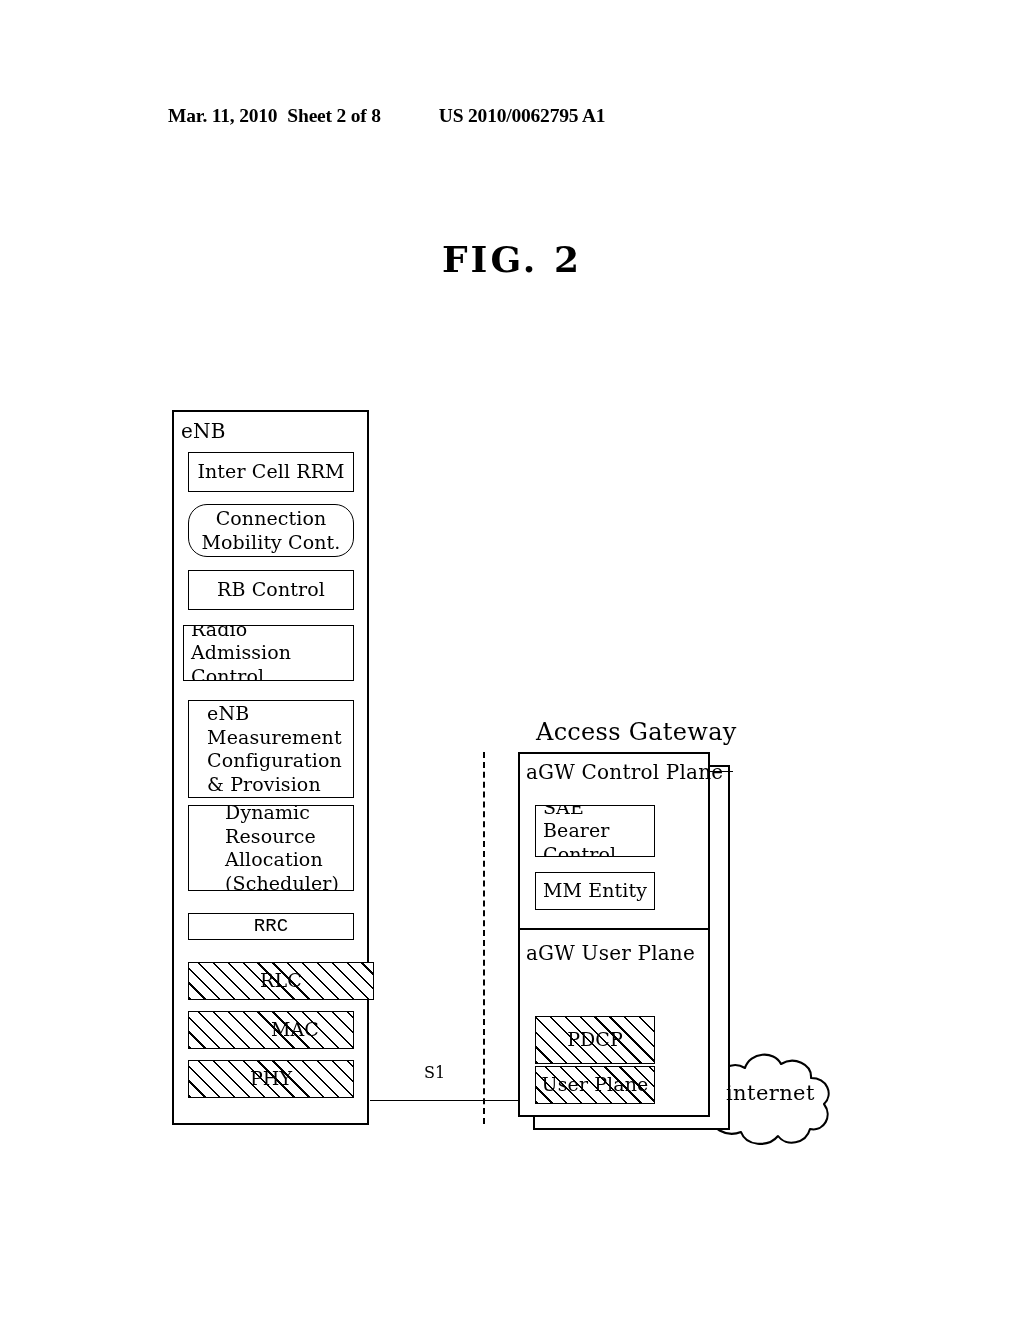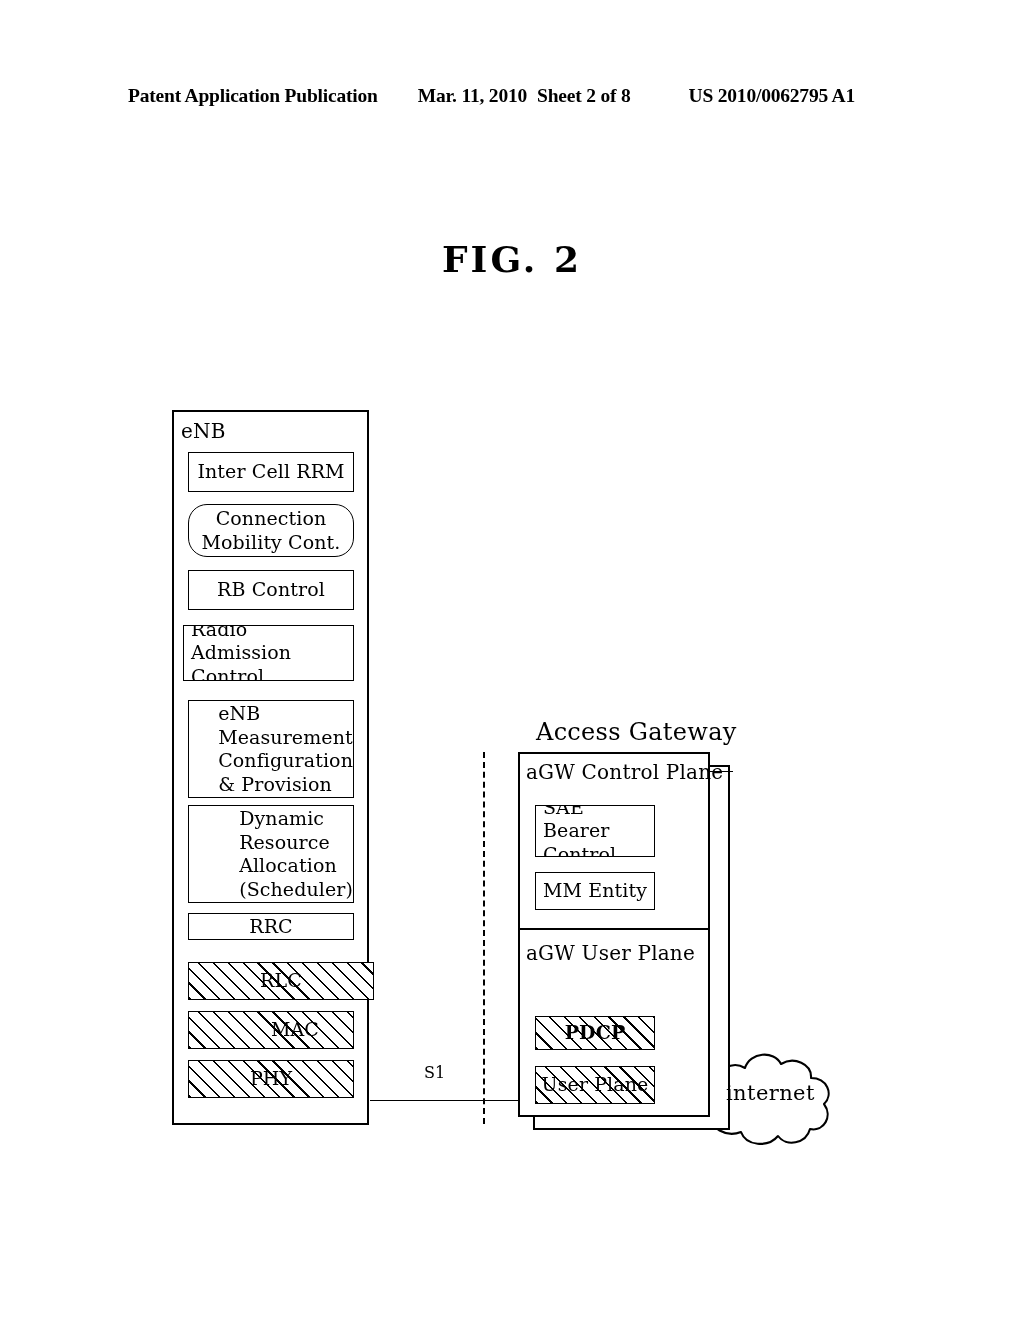--- a/index.html
+++ b/index.html
@@ -28,21 +28,21 @@
     font-weight: bold;
     font-size: 19.5px;
     letter-spacing: -0.2px;
     white-space: nowrap;
     display: flex;
     align-items: baseline;
   }
   #page-header .hdr-pub   { }
   #page-header .hdr-date  { margin-left: 40px; }
   #page-header .hdr-sheet { margin-left: 10px; }
-  #page-header .hdr-num   { margin-left: 58px; }
+  #page-header .hdr-num   { margin-left: 58px; margin-top: 20px; }
 
   
   #fig-title {
     position: absolute;
     top: 238px;
     left: 0;
     width: 1024px;
     text-align: center;
     font-family: "DejaVu Serif", serif;
     font-weight: bold;
@@ -65,21 +65,21 @@
     border: 1.8px solid #000;
     background: #fff;
     font-family: "DejaVu Serif", serif;
     font-size: 19px;
     line-height: 23.5px;
     letter-spacing: 0.1px;
     white-space: pre-line;
     overflow: hidden;
   }
   .unit.c { display: flex; align-items: center; justify-content: center; text-align: center; }
-  .unit.l { display: flex; align-items: center; justify-content: flex-end; text-align: left; padding-left: 7px; }
+  .unit.l { display: flex; align-items: center; justify-content: center; text-align: left; padding-left: 7px; }
 
   
   .unit.hatch {
     background-image: repeating-linear-gradient(
       45deg,
       #000 0px, #000 1.6px,
       rgba(255,255,255,0) 1.6px, rgba(255,255,255,0) 10.5px
     );
     background-color: #fff;
   }
@@ -147,21 +147,20 @@
     font-size: 21px;
     letter-spacing: 0.4px;
     white-space: nowrap;
     z-index: 6;
   }
 </style>
 </head>
 <body>
 
 <div id="page-header">
-  <span class="hdr-pub">Patent Application Publication</span>
   <span class="hdr-date">Mar. 11, 2010</span>
   <span class="hdr-sheet">Sheet 2 of 8</span>
   <span class="hdr-num">US 2010/0062795 A1</span>
 </div>
 
 <div id="fig-title">FIG. 2</div>
 
 <div class="dbox" id="enb-box" style="left:172px; top:410px; width:197px; height:715px;"></div>
 
 <div class="container-title" id="enb-title" style="left:181px; top:419px;">eNB</div>
@@ -184,28 +183,28 @@
 Control</span>
 </div>
 
 <div class="unit l" style="left:188px; top:700px; width:166px; height:98px;">
   <span class="txt">eNB
 Measurement
 Configuration
 &amp; Provision</span>
 </div>
 
-<div class="unit l" style="left:188px; top:805px; width:166px; height:98px;padding-left:22px;">
+<div class="unit l" style="left:188px; top:805px; width:166px; height:86px;padding-left:22px;">
   <span class="txt">Dynamic
 Resource
 Allocation
 (Scheduler)</span>
 </div>
 
-<div class="unit c" style="left:188px; top:913px; width:166px; height:27px;">
+<div class="unit c" style="left:188px; top:913px; width:166px; height:27px;font-family:Liberation Mono, monospace;">
   <span class="txt">RRC</span>
 </div>
 
 <div class="unit c hatch" style="left:188px; top:962px; width:186px; height:38px;">
   <span class="txt">RLC</span>
 </div>
 
 <div class="unit c hatch" style="left:188px; top:1011px; width:166px; height:38px;padding-left:48px;">
   <span class="txt">MAC</span>
 </div>
@@ -234,21 +233,21 @@
 </div>
 
 <div class="unit c" style="left:535px; top:872px; width:120px; height:38px; z-index:4;">
   <span class="txt">MM Entity</span>
 </div>
 
 <div class="divider" id="agw-section-divider" style="left:518px; top:928px; width:192px; z-index:4;"></div>
 
 <div class="container-title" id="agw-up-title" style="left:526px; top:941px; z-index:4;">aGW User Plane</div>
 
-<div class="unit c hatch" style="left:535px; top:1016px; width:120px; height:34px; z-index:4;font-weight:bold;">
+<div class="unit c hatch" style="left:535px; top:1016px; width:120px; height:48px; z-index:4;">
   <span class="txt">PDCP</span>
 </div>
 
 <div class="unit c hatch" style="left:535px; top:1066px; width:120px; height:38px; z-index:4;">
   <span class="txt">User Plane</span>
 </div>
 
 <div class="hline" id="agw-connector-stub" style="left:710px; top:771px; width:23px; z-index:4;"></div>
 
 <div id="cloud-wrap">

